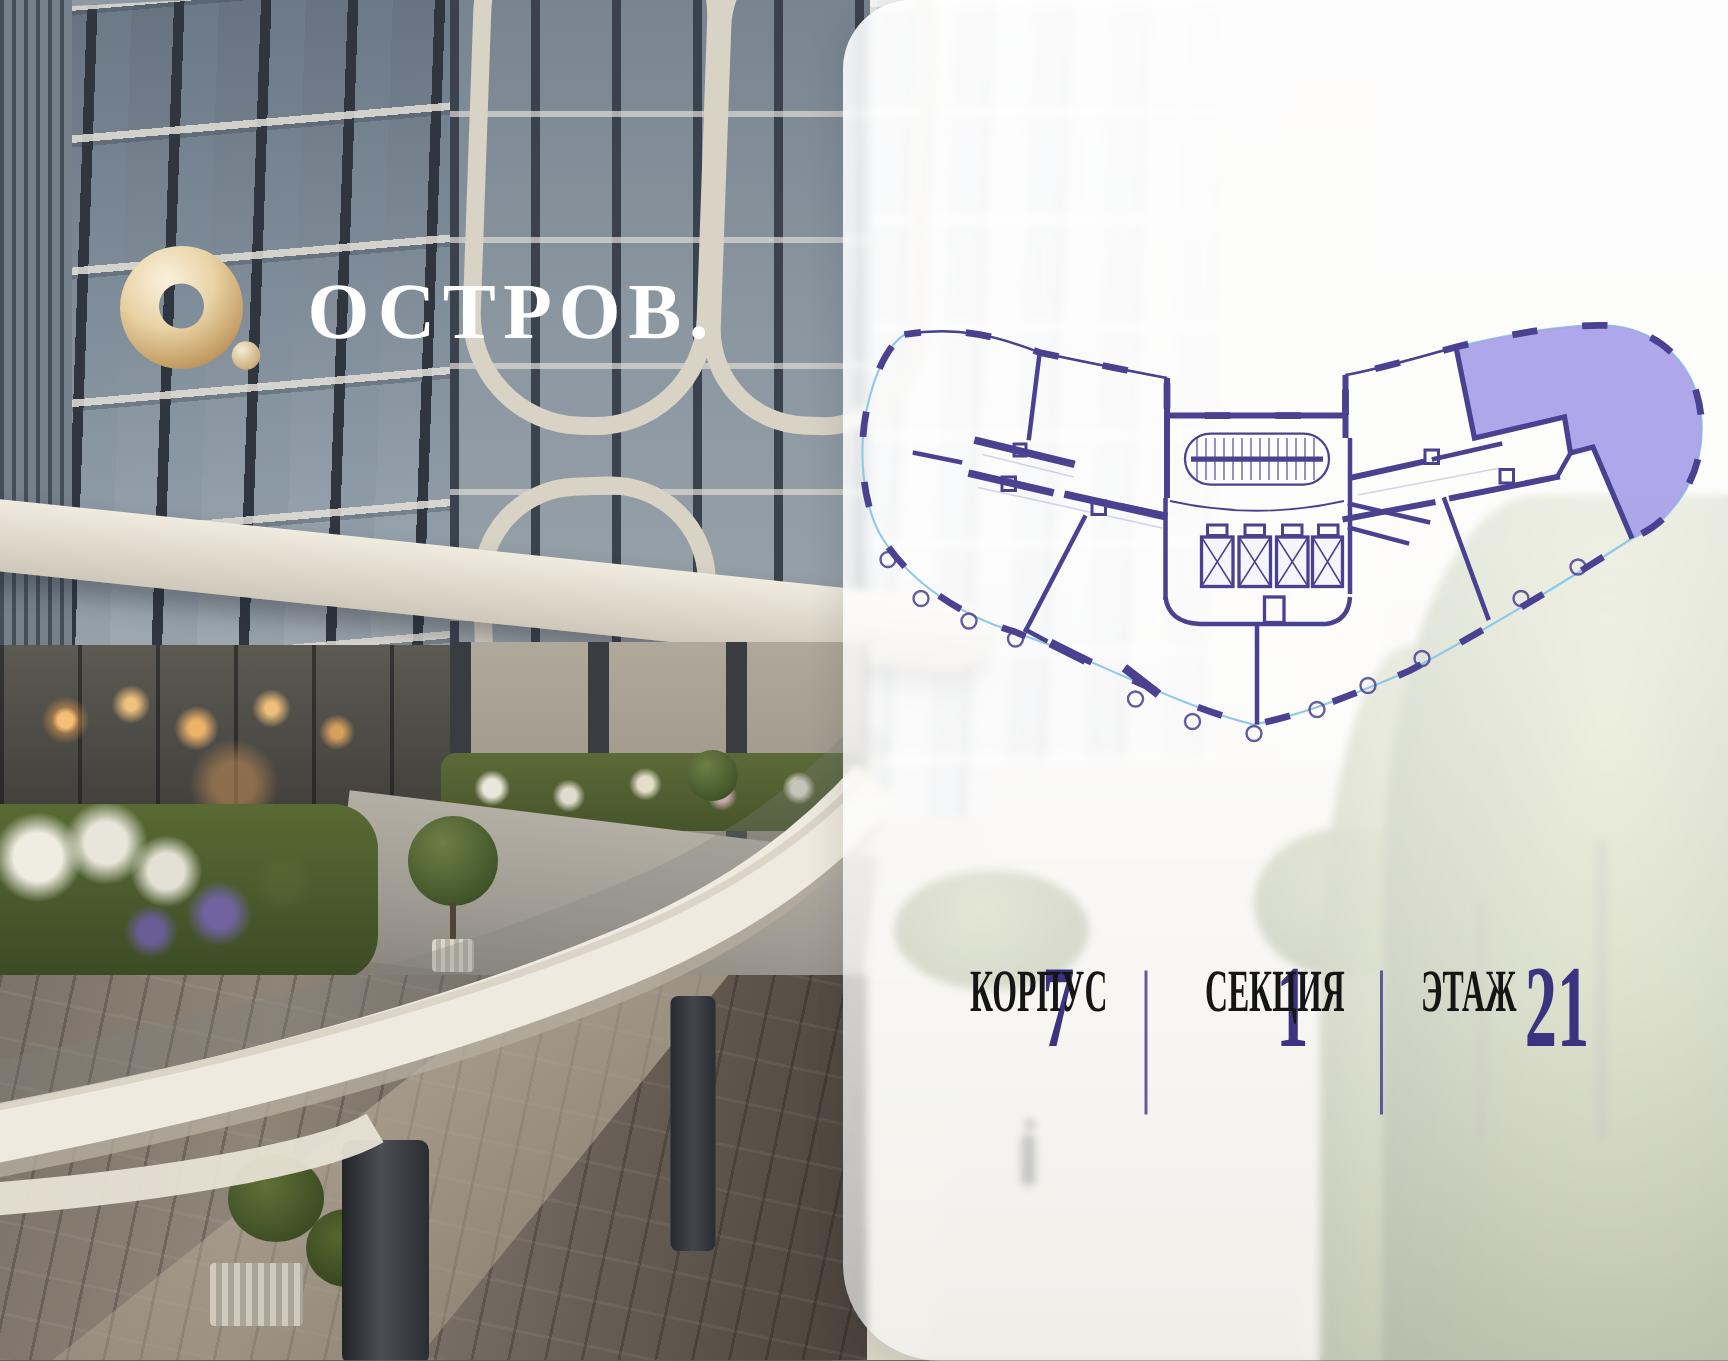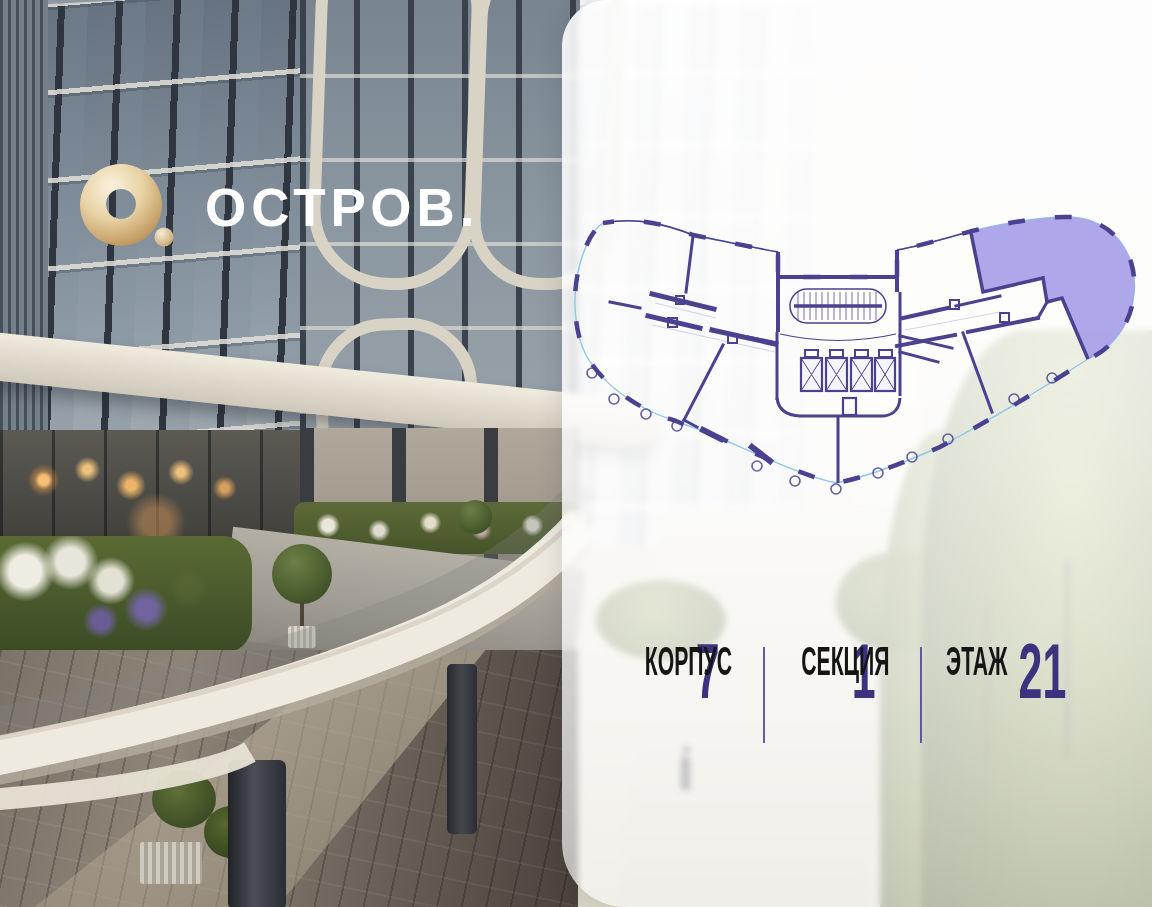--- a/index.html
+++ b/index.html
@@ -1,17 +1,17 @@
 <!DOCTYPE html>
 <html><head>
 <meta charset="utf-8">
 <style>
   html,body{margin:0;padding:0;background:#222;}
   #stage{position:relative;width:1152px;height:907px;overflow:hidden;
-         font-family:Liberation Sans, sans-serif;background:#9aa2aa;}
+         font-family:Liberation Serif, serif;background:#9aa2aa;}
   #stage *{position:absolute;box-sizing:border-box;}
 
   
   .photo{left:0;top:0;width:1152px;height:907px;}
   .base{left:0;top:0;width:100%;height:100%;
     background:linear-gradient(180deg,#8e98a2 0%,#7e8894 38%,#a9a69d 54%,#8a8277 68%,#5f594f 100%);}
   
   .r-base{left:555px;top:0;width:597px;height:907px;
     background:linear-gradient(180deg,#edeff1 0%,#f3f0e8 34%,#e7e3d6 55%,#d8d5c6 100%);}
   .r-bldg{left:555px;top:0;width:260px;height:545px;

